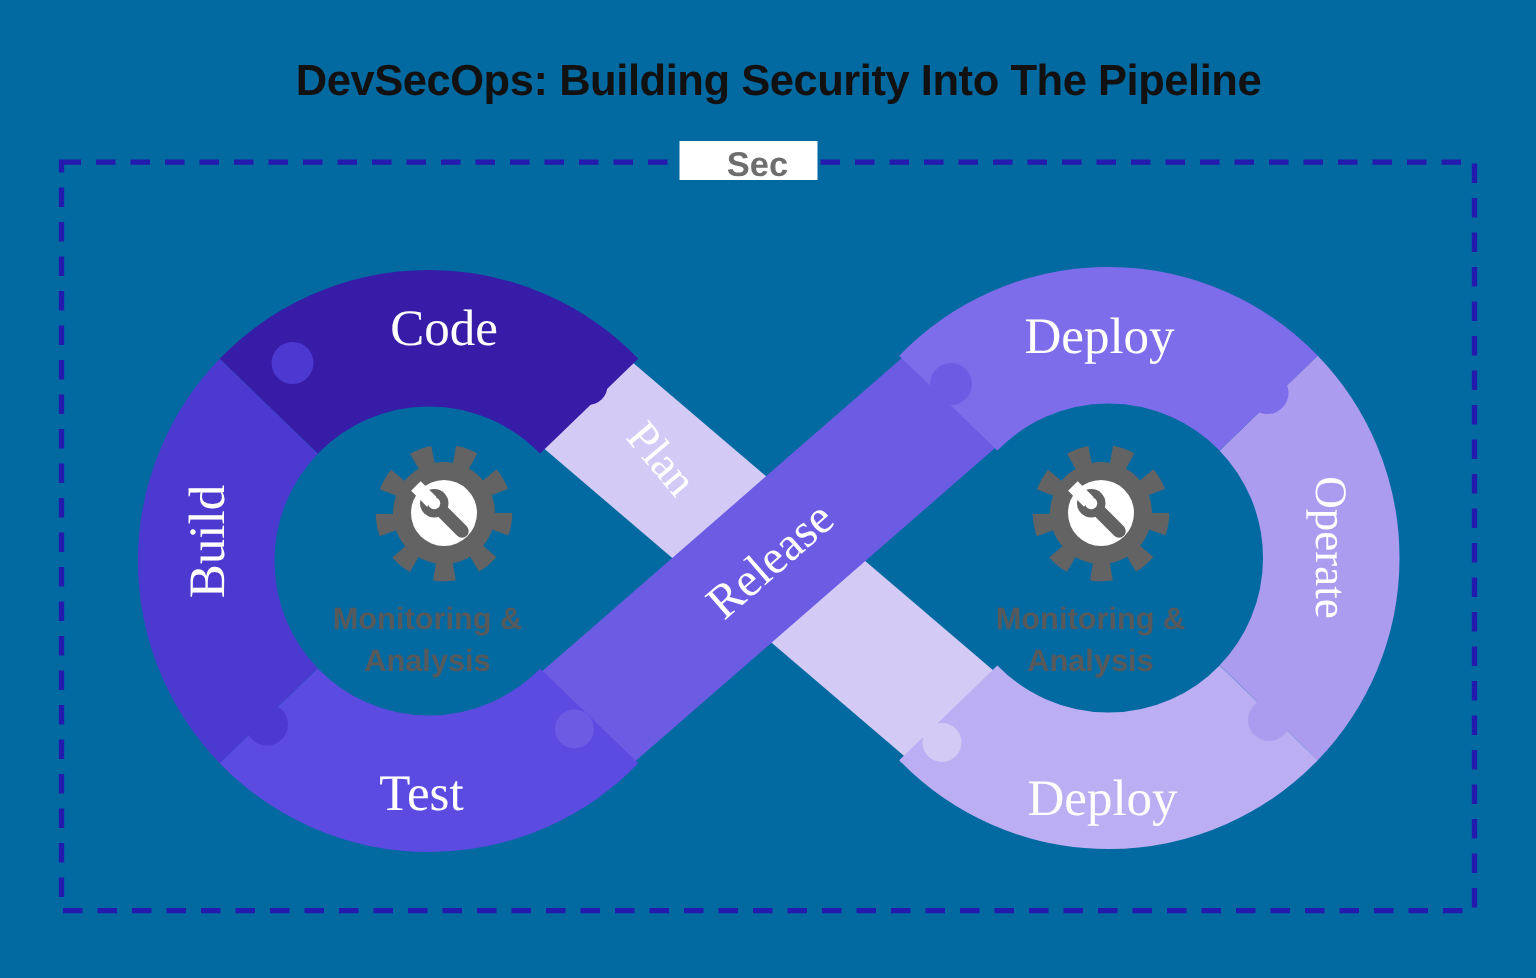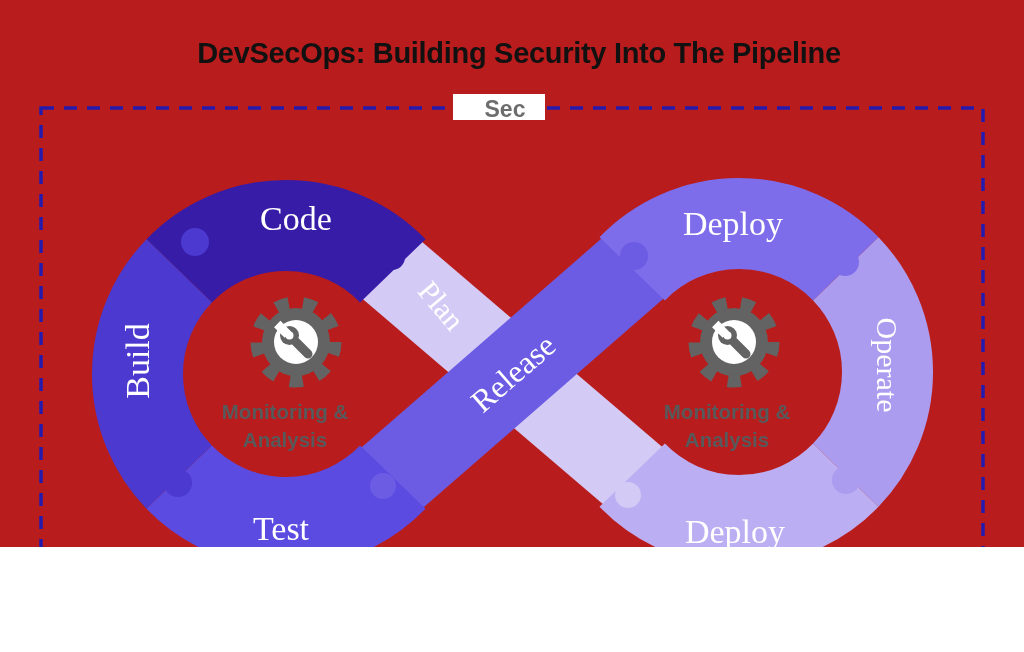--- a/index.html
+++ b/index.html
@@ -1,16 +1,16 @@
 <!DOCTYPE html>
 <html><head>
 <meta charset="utf-8">
 <style>
   html,body{margin:0;padding:0;background:#ffffff;}
-  .stage{position:relative;width:1024px;height:547px;background:#b91c1c;overflow:hidden;}
+  .stage{position:relative;width:1024px;height:652px;background:#0369a1;overflow:hidden;}
   svg{display:block;}
   text{font-family:"Liberation Serif", serif;}
   .title-text{font-family:"Liberation Sans", sans-serif;font-weight:bold;font-size:29px;letter-spacing:-0.3px;}
   .sec-text{font-family:"Liberation Sans", sans-serif;font-weight:bold;font-size:23px;}
   .seg-label{font-size:34px;fill:#ffffff;}
   .seg-label-sm{font-size:30px;fill:#ffffff;}
   .seg-label-md{font-size:32px;fill:#ffffff;}
   .mon-label{font-family:"Liberation Sans", sans-serif;font-weight:bold;font-size:20.5px;}
 </style>
 </head>

